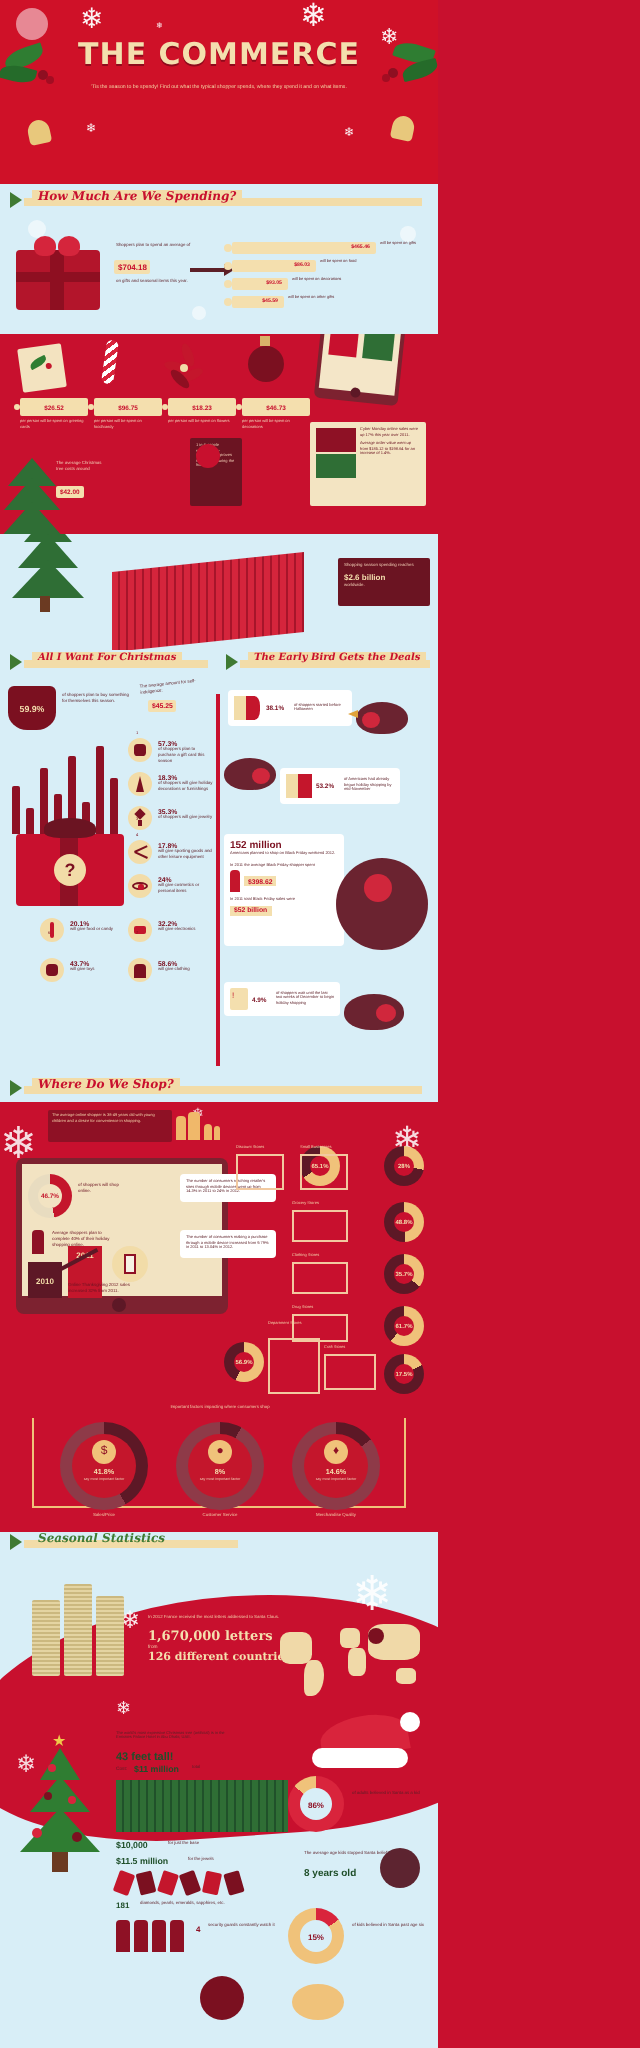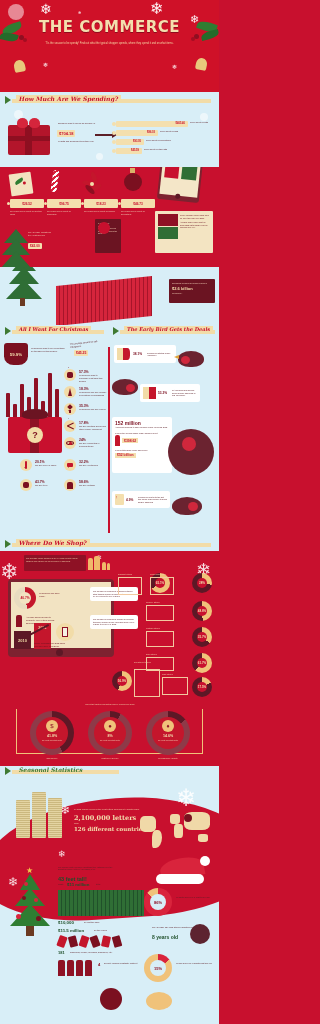--- a/index.html
+++ b/index.html
@@ -663,21 +663,21 @@
     <div class="snowflake" style="left:176px;top:8px;font-size:24px;color:#ffffff;opacity:.9;">❄</div>
     <div class="snowflake" style="left:60px;top:26px;font-size:12px;color:#ffffff;opacity:.9;">❄</div>
     <div class="snowflake" style="left:58px;top:72px;font-size:9px;color:#ffffff;opacity:.9;">❄</div>
     <div class="snowflake" style="left:8px;top:98px;font-size:12px;color:#ffffff;opacity:.85;">❄</div>
 
     <div class="money-stack" style="left:16px;top:22px;width:14px;height:38px;"></div>
     <div class="money-stack" style="left:32px;top:14px;width:14px;height:46px;"></div>
     <div class="money-stack" style="left:48px;top:20px;width:14px;height:40px;"></div>
 
     <div class="abs" style="left:74px;top:30px;width:80px;font-size:2.2px;color:#f3cfa8;">In 2012 France received the most letters addressed to Santa Claus.</div>
-    <div class="abs bignum" style="left:74px;top:36px;font-size:6.5px;">2,100,000 letters</div>
+    <div class="abs bignum" style="left:74px;top:36px;font-size:6.5px;">1,670,000 letters</div>
     <div class="abs" style="left:74px;top:44px;font-size:2.4px;color:#f3cfa8;">from</div>
     <div class="abs bignum" style="left:74px;top:48px;font-size:5.5px;">126 different countries</div>
 
     <div class="worldmap" style="left:140px;top:32px;width:72px;height:40px;">
       <i style="left:0;top:6px;width:16px;height:16px;"></i>
       <i style="left:12px;top:20px;width:10px;height:18px;border-radius:40% 40% 60% 20%;"></i>
       <i style="left:30px;top:4px;width:10px;height:10px;"></i>
       <i style="left:34px;top:14px;width:9px;height:14px;"></i>
       <i style="left:44px;top:2px;width:26px;height:18px;"></i>
       <i style="left:58px;top:24px;width:10px;height:8px;"></i>

